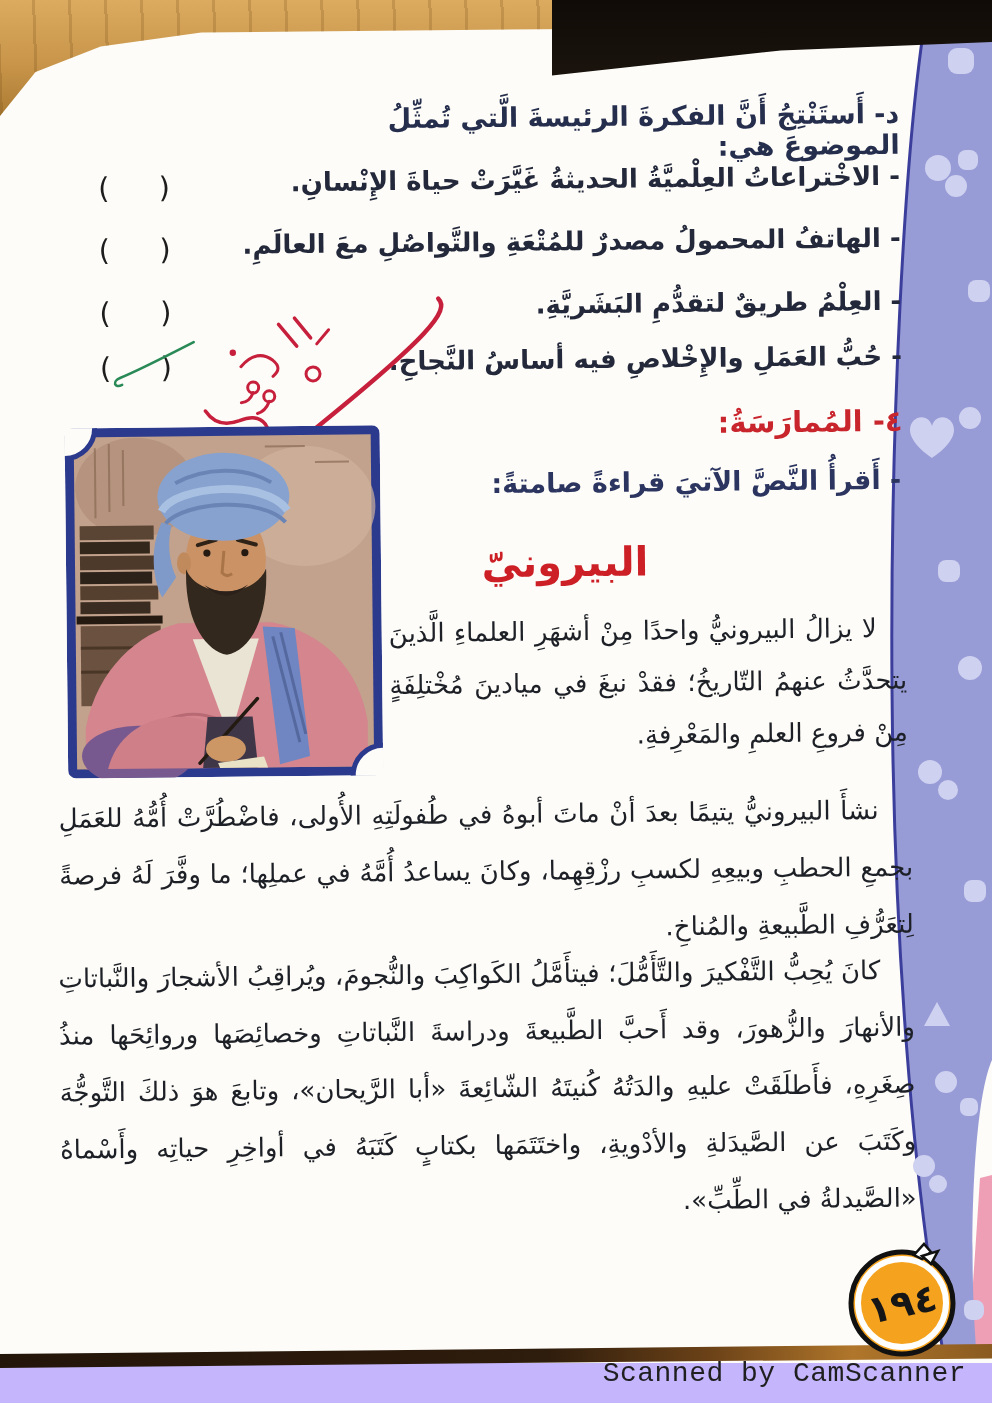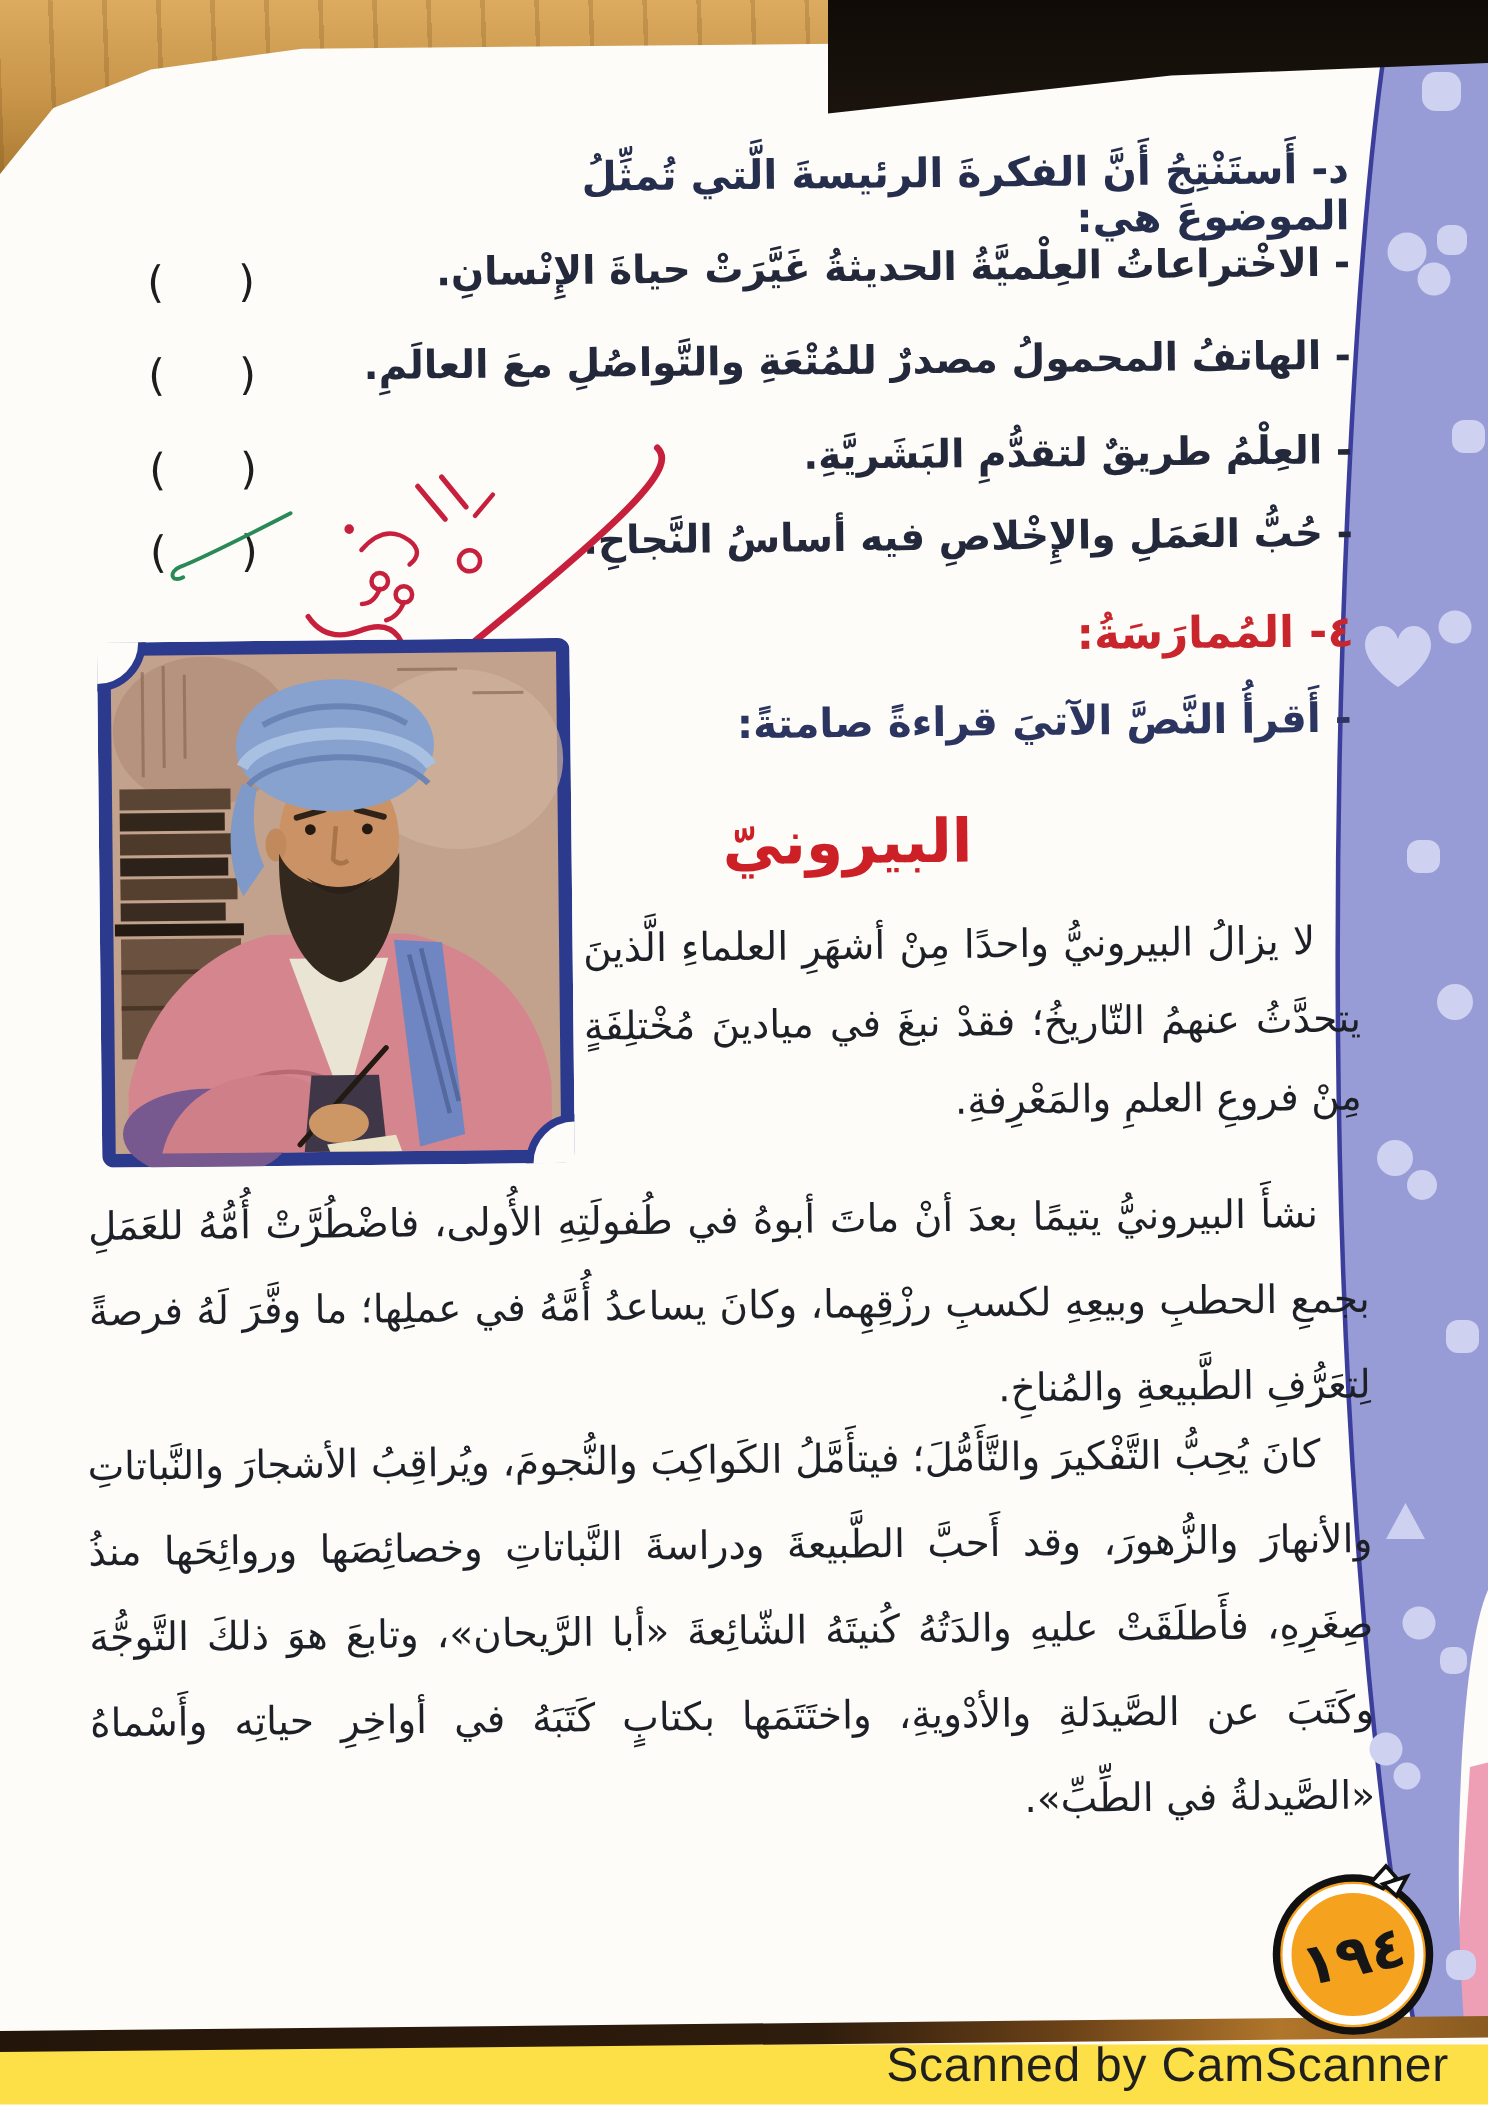--- a/index.html
+++ b/index.html
@@ -1,34 +1,34 @@
 <!DOCTYPE html>
 <html lang="ar"><head>
 <meta charset="utf-8">
 <style>
   html,body{margin:0;padding:0;width:992px;height:1403px;overflow:hidden;background:#ffffff;
     font-family:"DejaVu Sans",sans-serif;}
-  .scene{position:absolute;inset:0;width:992px;height:1403px;background:#fde047;}
+  .scene{position:absolute;inset:0;width:992px;height:1403px;background:#c4b5fd;}
   .paper{position:absolute;left:0;top:26px;right:0;bottom:40px;background:#fdfcf8;}
   
   .wood{position:absolute;top:0;left:0;width:592px;height:116px;
     background:
       repeating-linear-gradient(88deg, rgba(110,72,20,.22) 0 3px, rgba(0,0,0,0) 3px 36px),
       linear-gradient(180deg,#dcab60 0%,#c8954a 55%,#ac7c33 100%);
     clip-path:polygon(0 0,100% 0,97% 25%,34% 28%,17% 40%,6% 62%,0 100%);}
   .darktop{position:absolute;top:0;left:552px;right:0;height:84px;background:linear-gradient(180deg,#100b07,#1c150e);
     clip-path:polygon(0 0,100% 0,100% 50%,52% 60%,0 90%);}
   
   .margin-svg{position:absolute;top:0;right:0;width:112px;height:1403px;}
   
   .deskbottom{position:absolute;top:1344px;left:0;width:992px;height:24px;
     background:linear-gradient(90deg,#24150a 0%,#2e1c0c 55%,#6d4318 72%,#b0762b 86%,#8a5a20 100%);
     clip-path:polygon(0 42%,100% 0,100% 60%,0 100%);}
-  .credit{position:absolute;top:1358px;right:26px;font-family:Liberation Sans, sans-serif;
-    font-size:32px;color:#1f1f1f;letter-spacing:.5px;}
+  .credit{position:absolute;top:1358px;right:26px;font-family:Liberation Mono, monospace;
+    font-size:28px;color:#1f1f1f;letter-spacing:.5px;}
   
   .content{position:absolute;inset:0;transform:rotate(-0.6deg);transform-origin:50% 40%;}
   .qline{position:absolute;top:102px;right:88px;left:300px;direction:rtl;text-align:right;
     font-size:27px;font-weight:700;color:#262e4d;}
   .opt{position:absolute;left:60px;right:88px;height:48px;}
   .opt-text{display:block;direction:rtl;text-align:right;font-size:26px;font-weight:700;color:#23283a;}
   .parens{position:absolute;left:42px;top:2px;width:72px;display:flex;justify-content:space-between;
     direction:ltr;font-size:29px;color:#1d1d1d;font-weight:400;}
   .check-svg{position:absolute;left:52px;top:-14px;width:90px;height:58px;}
   .hand-svg{position:absolute;left:185px;top:288px;width:275px;height:150px;}

